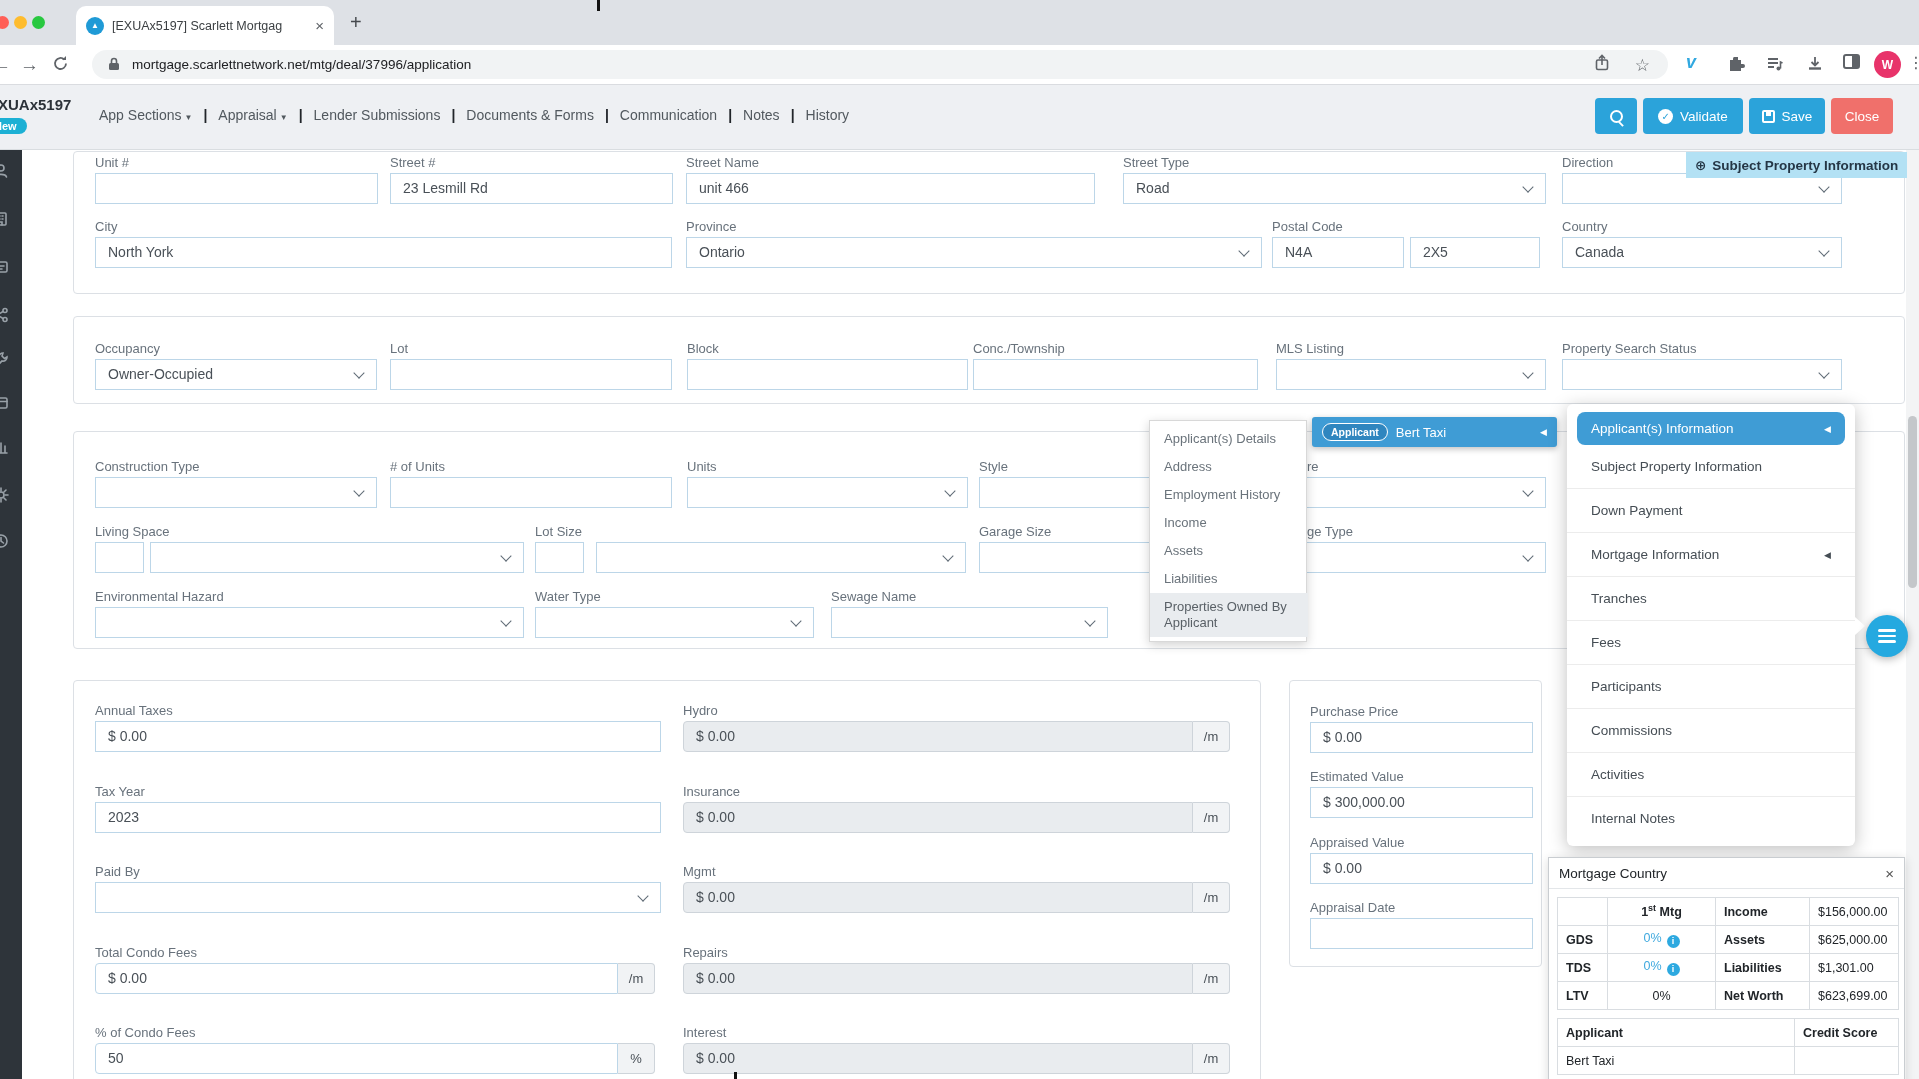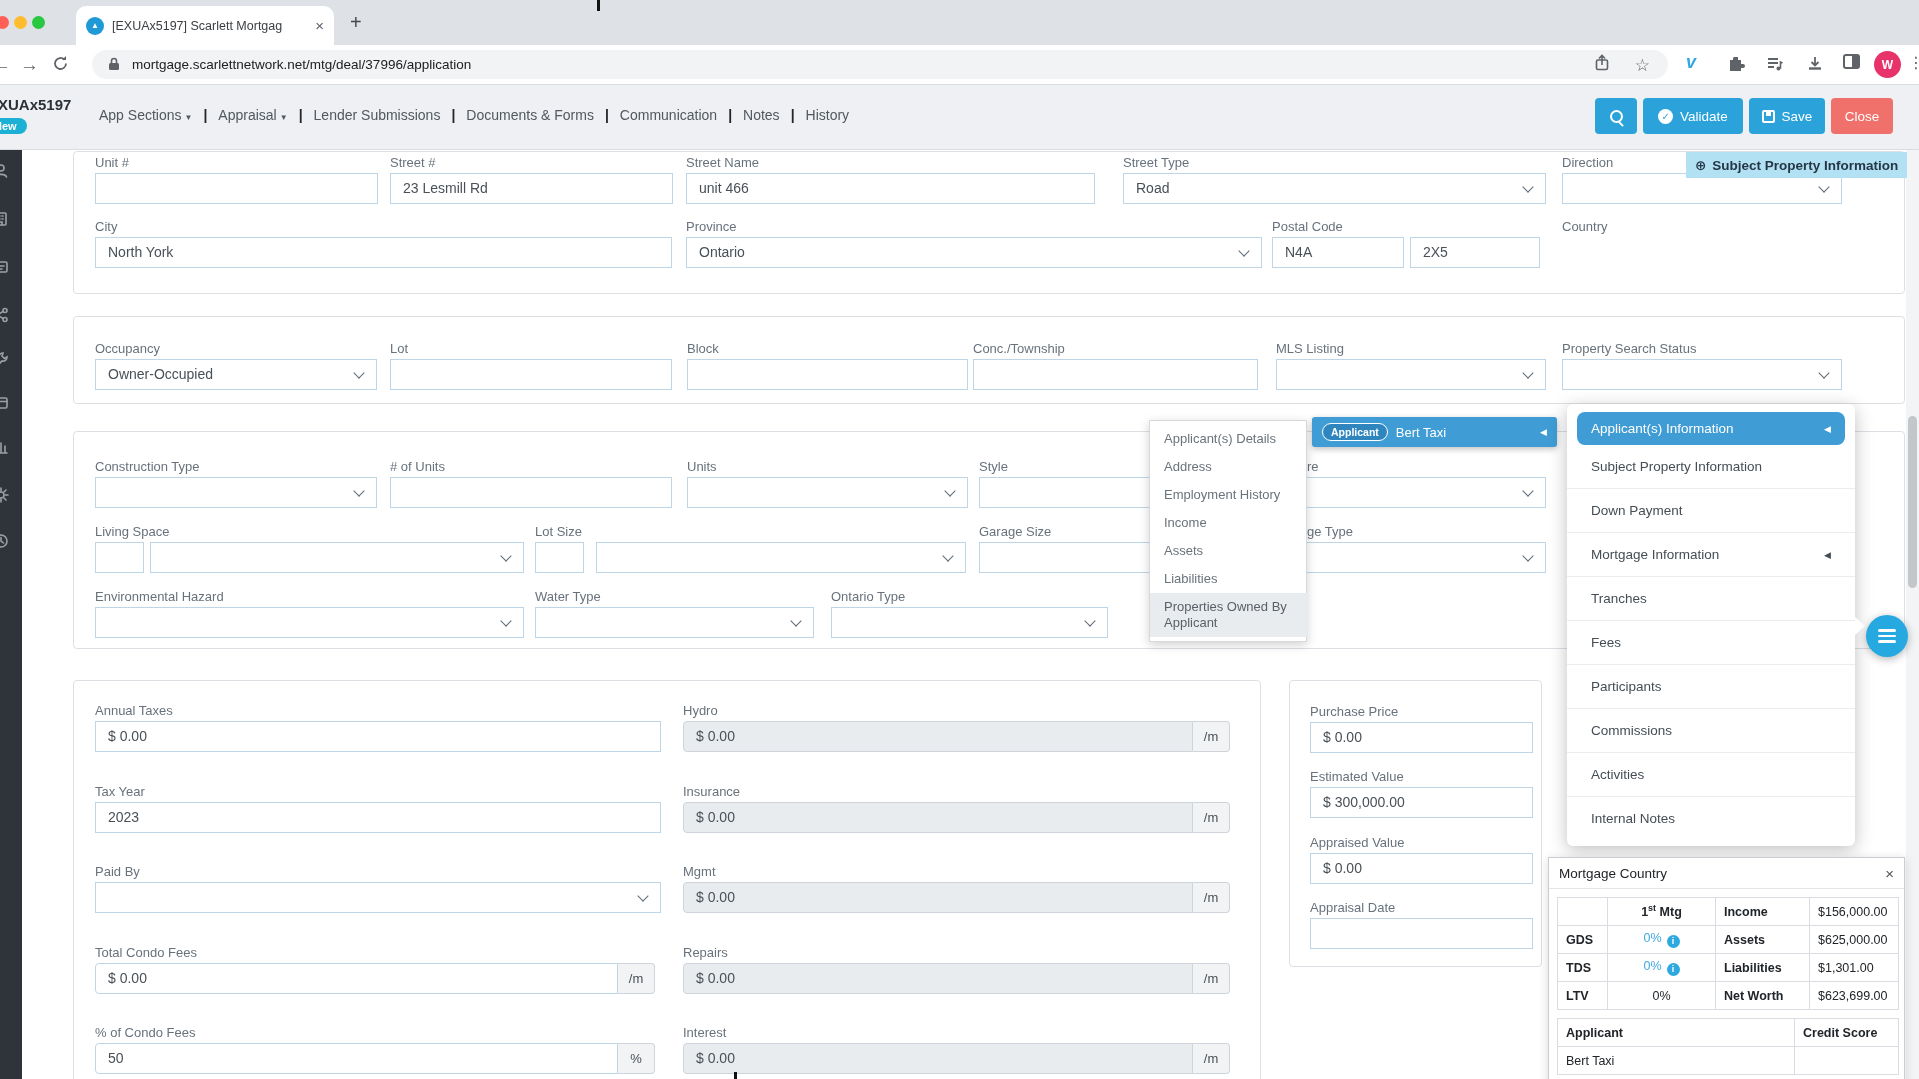--- a/index.html
+++ b/index.html
@@ -283,20 +283,21 @@
   </div>
   <div class="field" style="left:1272px;top:219px;width:268px">
     <div class="flabel">Postal Code</div>
     <div style="display:flex;gap:6px">
       <div class="ibox" style="width:132px">N4A</div>
       <div class="ibox" style="width:130px">2X5</div>
     </div>
   </div>
   <div class="field" style="left:1562px;top:219px;width:280px">
     <div class="flabel">Country</div>
+    <div class="ibox sel">Canada</div>
   </div>
 
   <div class="spi-tag">
     <span style="font-weight:bold">⊕</span>
     <span>Subject Property Information</span>
   </div>
 
   <div class="card" style="left:73px;top:316px;width:1832px;height:88px"></div>
 
   <div class="field" style="left:95px;top:341px;width:282px">
@@ -372,21 +373,21 @@
 
   <div class="field" style="left:95px;top:589px;width:429px">
     <div class="flabel">Environmental Hazard</div>
     <div class="ibox sel"></div>
   </div>
   <div class="field" style="left:535px;top:589px;width:279px">
     <div class="flabel">Water Type</div>
     <div class="ibox sel"></div>
   </div>
   <div class="field" style="left:831px;top:589px;width:277px">
-    <div class="flabel">Ontario Type</div>
+    <div class="flabel">Sewage Name</div>
     <div class="ibox sel"></div>
   </div>
 
   <div class="card" style="left:73px;top:680px;width:1188px;height:420px"></div>
 
   <div class="field" style="left:95px;top:703px;width:566px">
     <div class="flabel">Annual Taxes</div>
     <div class="ibox">$ 0.00</div>
   </div>
   <div class="field" style="left:683px;top:703px;width:547px">

